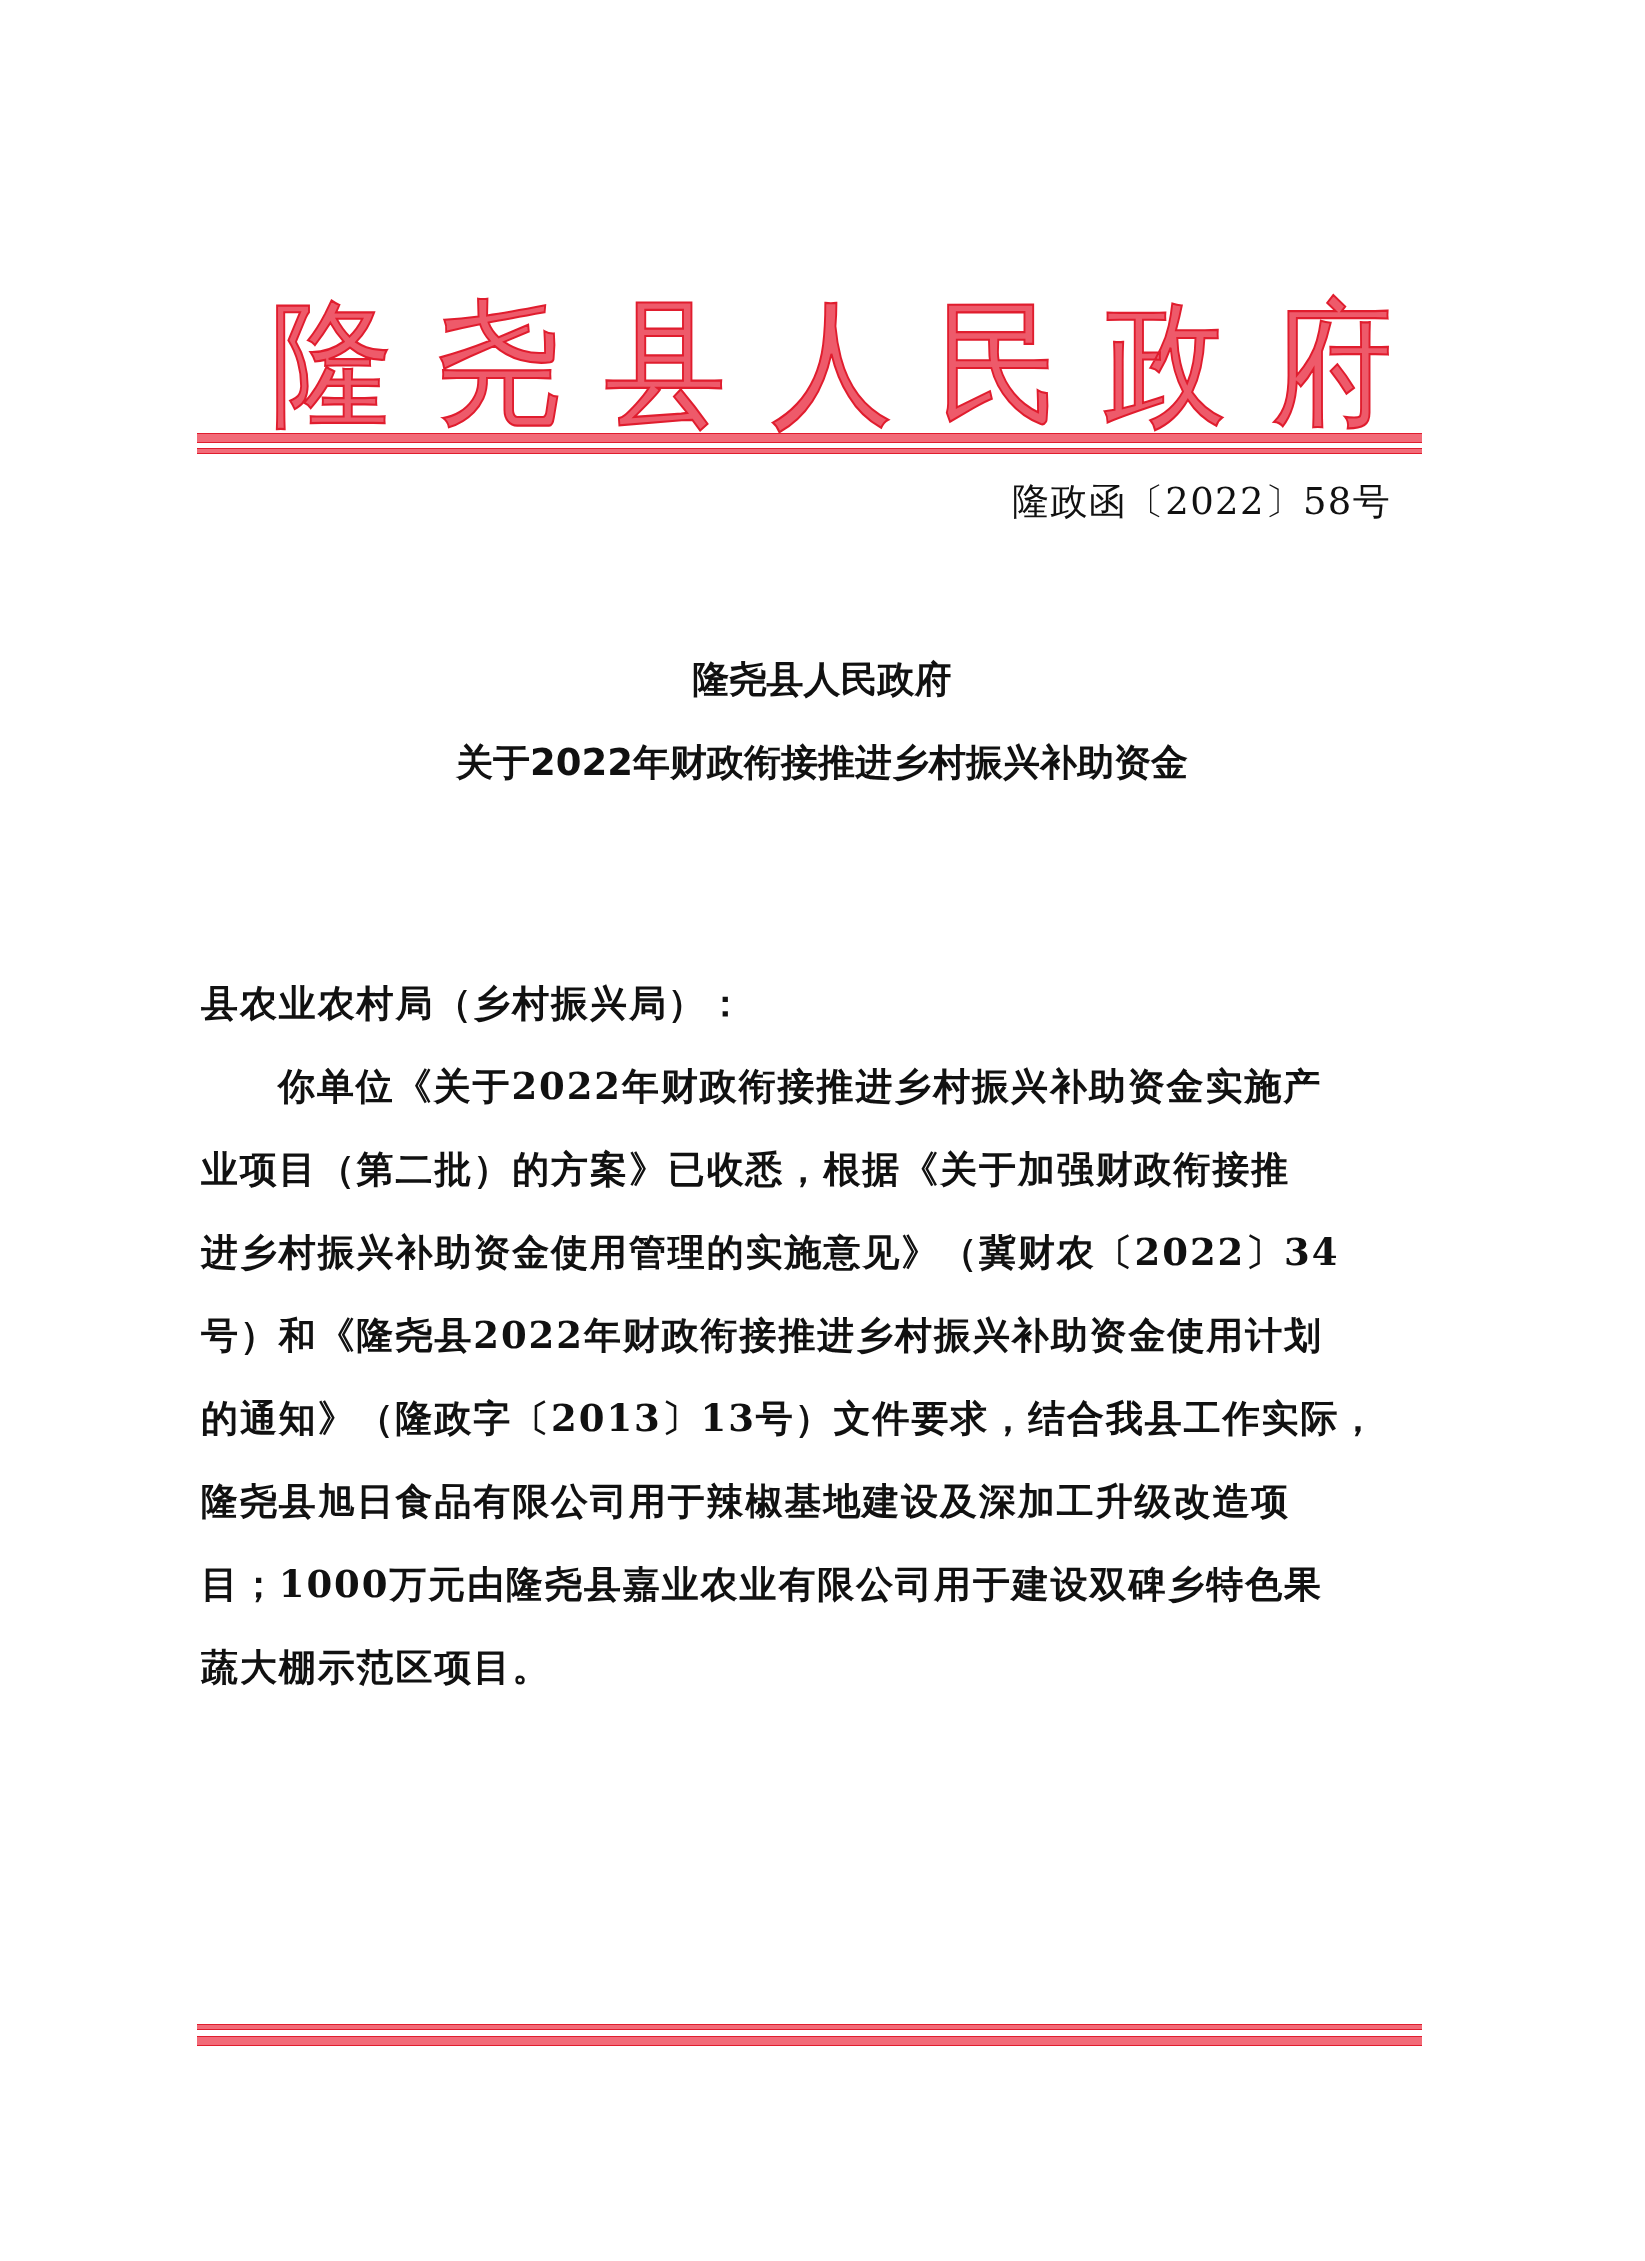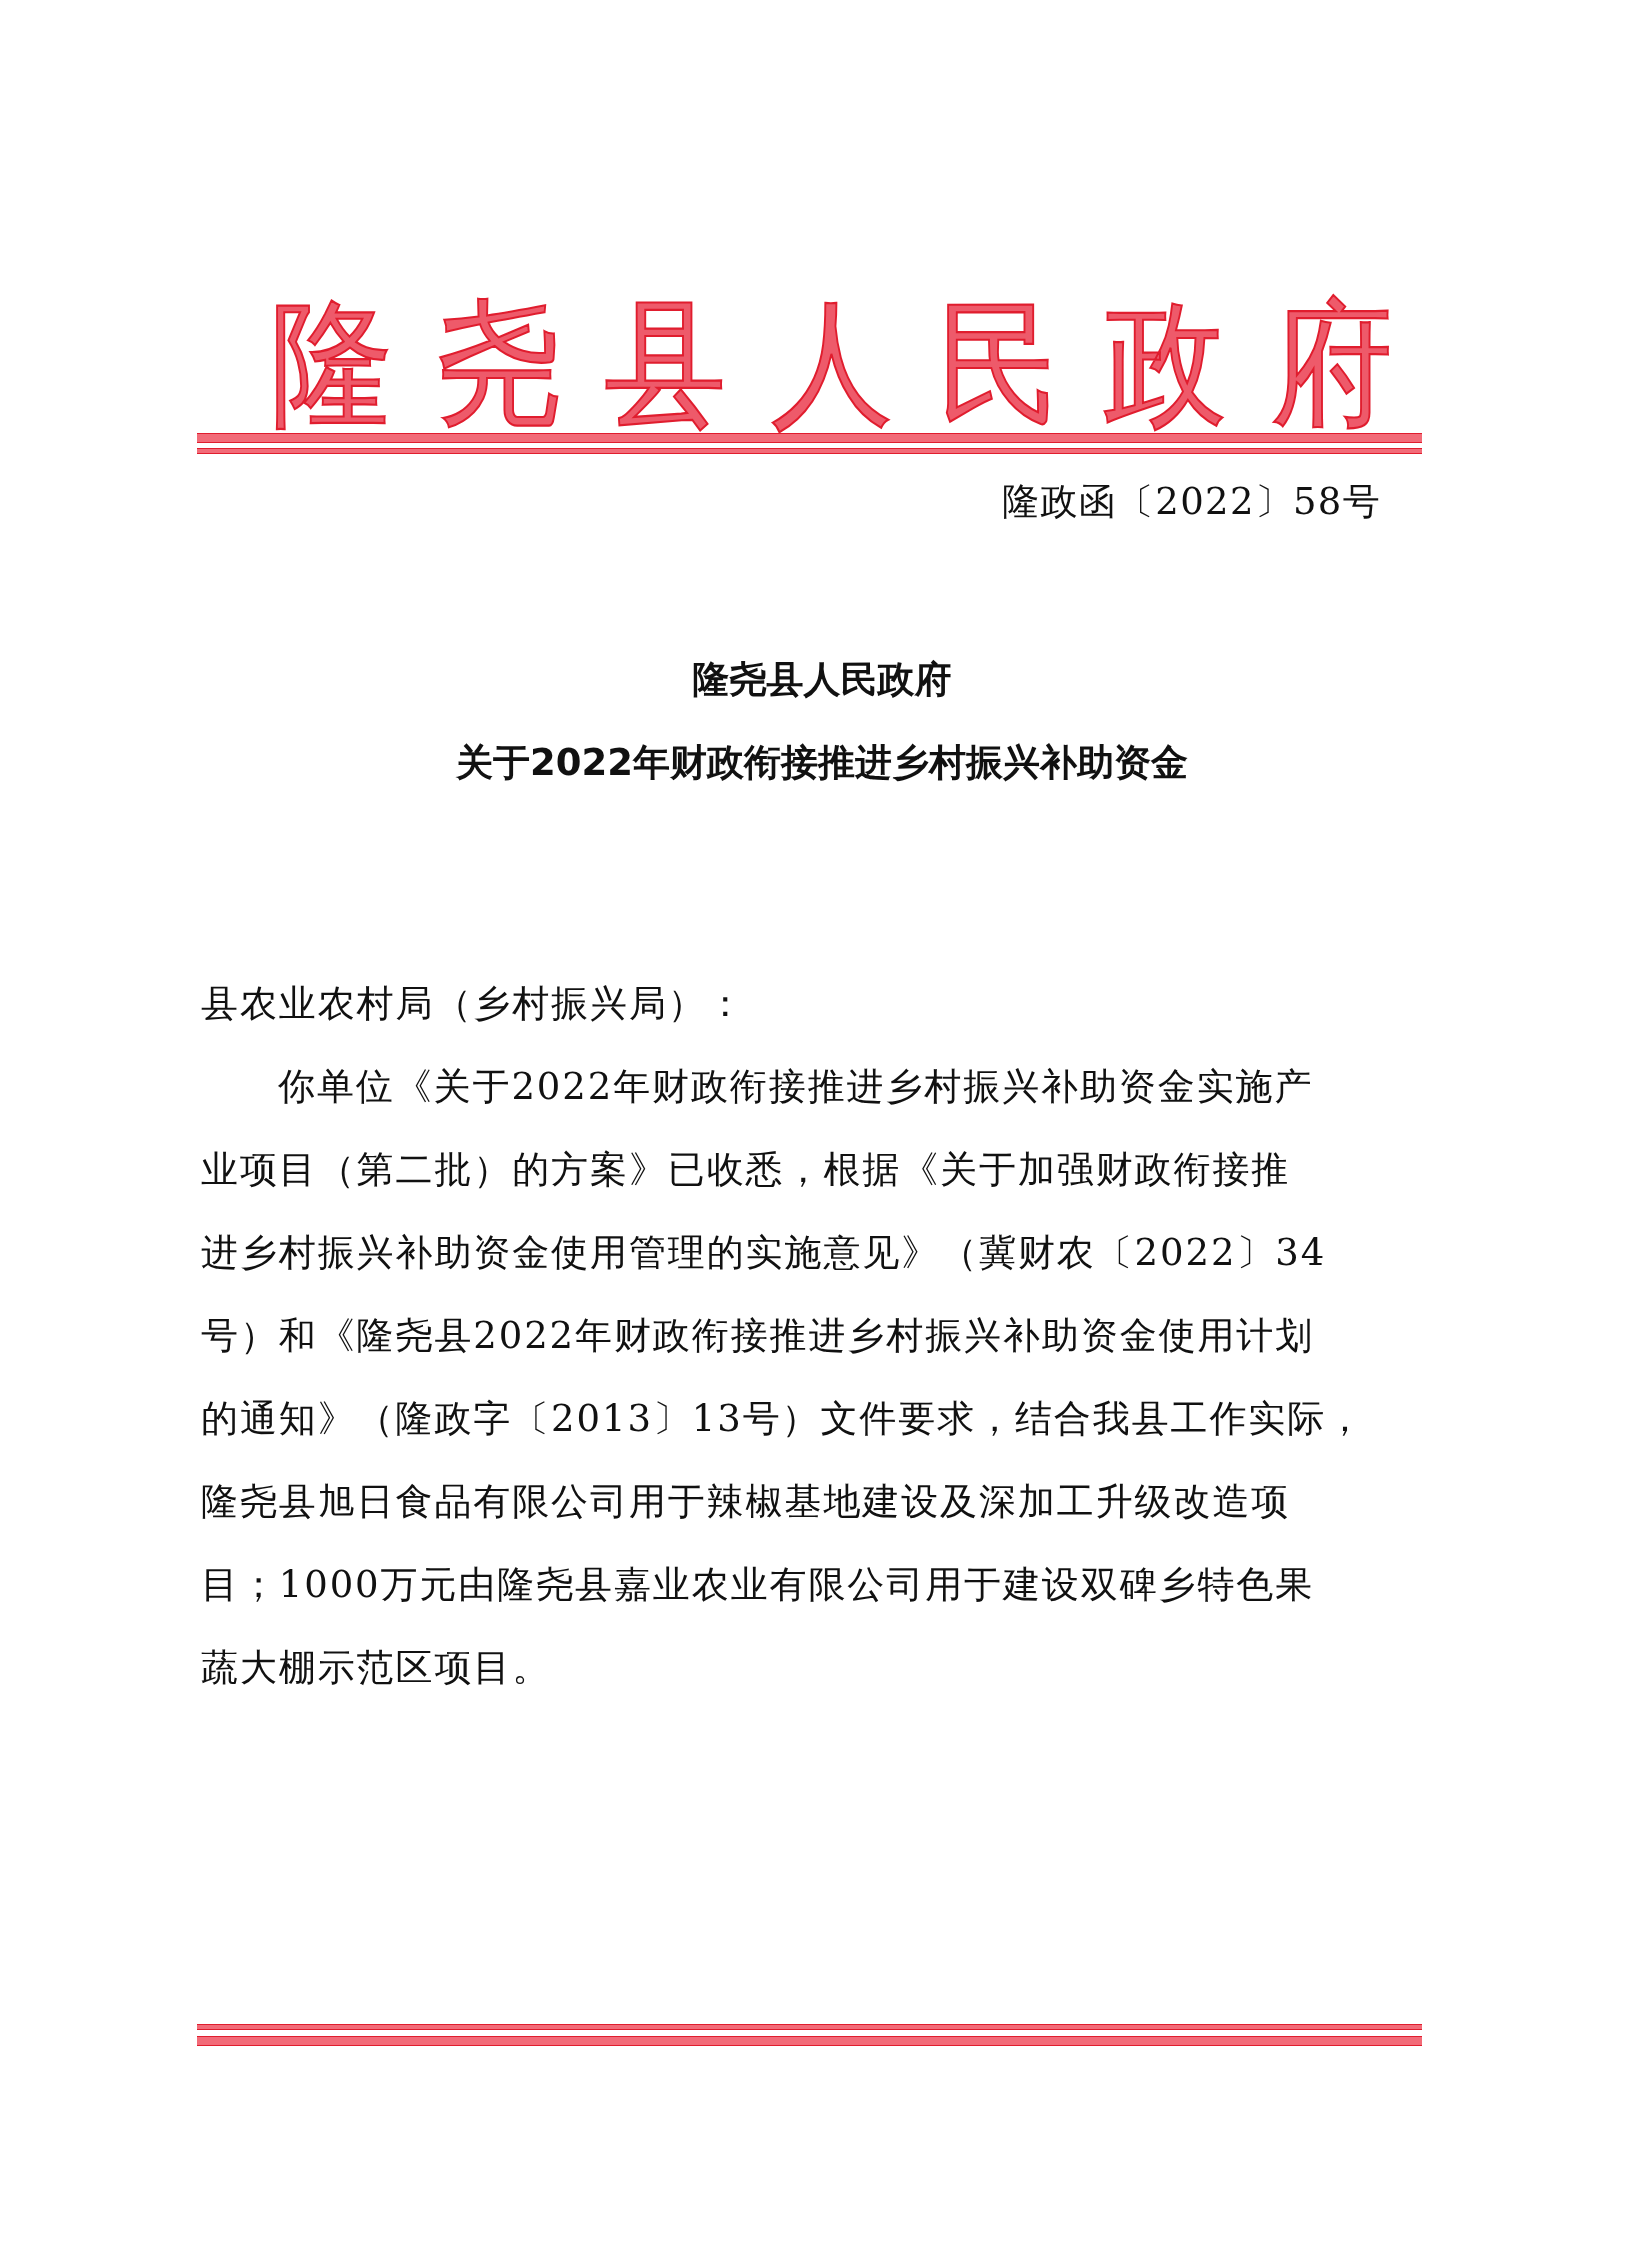--- a/index.html
+++ b/index.html
@@ -13,28 +13,28 @@
                    color: #ee5a6a; -webkit-text-stroke: 1.9px #e01d2e; font-weight: normal;
                    transform: scaleY(1.12); display: inline-block; }
 
   .rule { position: absolute; left: 197px; width: 1225px; background: #f26b78;
           border-top: 1.9px solid #e01d2e; border-bottom: 1.9px solid #e01d2e; box-sizing: border-box; }
   .rule.top-thick { top: 433px; height: 10.3px; }
   .rule.top-thin  { top: 448px; height: 5.8px; }
   .rule.bot-thin  { top: 2024px; height: 5.8px; }
   .rule.bot-thick { top: 2036px; height: 10.3px; }
 
-  .docno { position: absolute; right: 264px; top: 477px; font-size: 37px; letter-spacing: 1.3px; }
+  .docno { position: absolute; right: 254px; top: 477px; font-size: 37px; letter-spacing: 1.3px; }
 
   .title { position: absolute; left: 193px; width: 1258px; top: 638px; text-align: center;
            font-family: "DejaVu Sans", sans-serif; font-weight: bold; font-size: 37px; line-height: 83px; }
   .title div { white-space: nowrap; }
 
   .body { position: absolute; left: 201px; width: 1225px; top: 962px;
-          font-size: 37px; line-height: 83px; letter-spacing: 1.9px; }
+          font-size: 37px; line-height: 83px; letter-spacing: 1.9px; font-weight: bold; }
   .line { display: block; white-space: nowrap; }
   .line.ind { padding-left: 77px; }
 </style>
 </head>
 <body>
 
 <div class="page">
 
   <div class="masthead">
     <span>隆</span>

